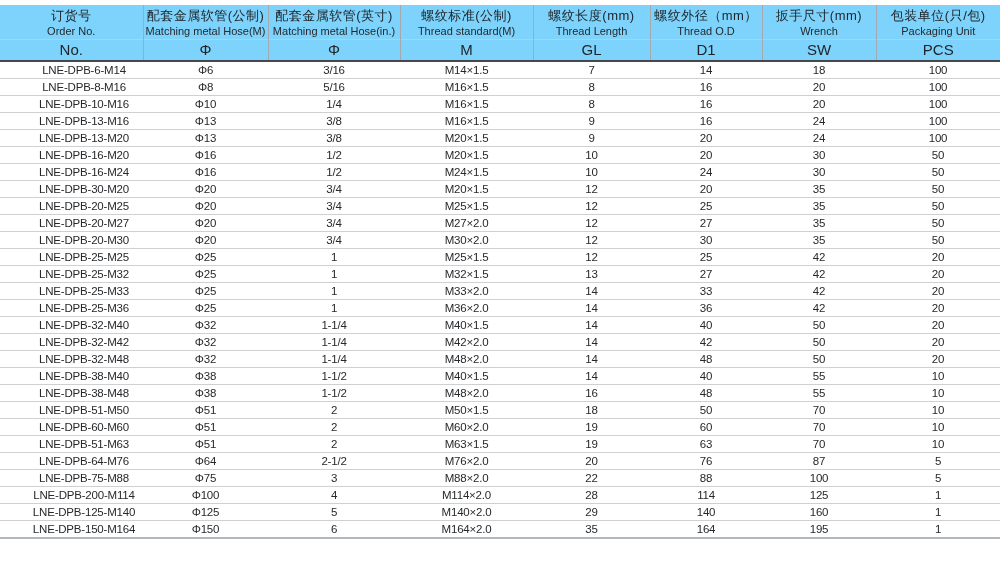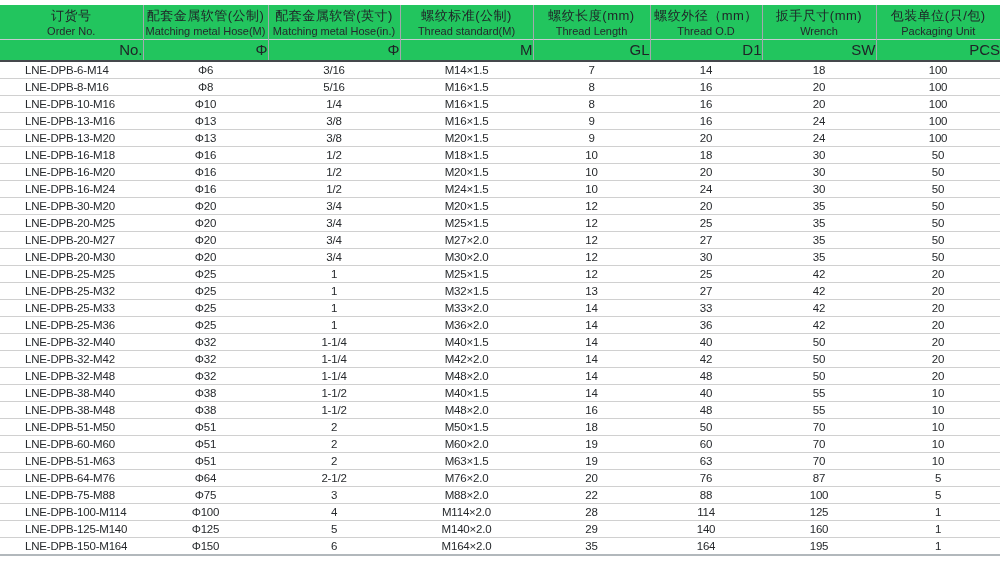--- a/index.html
+++ b/index.html
@@ -16,21 +16,21 @@
     box-sizing: border-box;
     padding-top: 5px;
   }
   table.spec {
     width: 1000px;
     border-collapse: collapse;
     table-layout: fixed;
   }
   
   thead th {
-    background: #22c55e;
+    background: #7dd3fc;
     border-right: 1px solid #a3a9ae;
     border-bottom: 2px solid #45484c;
     padding: 2px 0 0 0;
     font-weight: normal;
     vertical-align: middle;
   }
   thead th:last-child { border-right: none; }
   .h-cn {
     font-size: 13px;
     line-height: 17px;
@@ -41,42 +41,42 @@
   .h-en {
     font-size: 11px;
     line-height: 14px;
     color: #26292d;
     text-align: center;
   }
   .h-sym {
     font-size: 15px;
     line-height: 20px;
     color: #1f2327;
-    text-align: right;
+    text-align: center;
     border-top: 1px solid #c6cbd0;
     margin-top: 1px;
   }
   
   tbody td {
     height: 15.87px;
     padding: 0;
     border-bottom: 1px solid #d0d0d0;
     font-size: 11.5px;
     line-height: 16px;
     letter-spacing: -0.2px;
     color: #26292c;
     text-align: center;
     white-space: nowrap;
     overflow: hidden;
   }
   tbody tr:last-child td {
     border-bottom: 2px solid #b2b8bc;
   }
   tbody td.left {
-    text-align: left;
+    text-align: center;
     padding-left: 25px;
   }
 </style>
 </head>
 <body>
 
 <div id="page">
   <table class="spec">
     <colgroup>
       <col style="width:143px">
@@ -177,30 +177,20 @@
       <td class="left">LNE-DPB-13-M20</td>
       <td>Φ13</td>
       <td>3/8</td>
       <td>M20×1.5</td>
       <td>9</td>
       <td>20</td>
       <td>24</td>
       <td>100</td>
     </tr>
         <tr>
-      <td class="left">LNE-DPB-16-M18</td>
-      <td>Φ16</td>
-      <td>1/2</td>
-      <td>M18×1.5</td>
-      <td>10</td>
-      <td>18</td>
-      <td>30</td>
-      <td>50</td>
-    </tr>
-        <tr>
       <td class="left">LNE-DPB-16-M20</td>
       <td>Φ16</td>
       <td>1/2</td>
       <td>M20×1.5</td>
       <td>10</td>
       <td>20</td>
       <td>30</td>
       <td>50</td>
     </tr>
         <tr>
@@ -387,21 +377,21 @@
       <td class="left">LNE-DPB-75-M88</td>
       <td>Φ75</td>
       <td>3</td>
       <td>M88×2.0</td>
       <td>22</td>
       <td>88</td>
       <td>100</td>
       <td>5</td>
     </tr>
         <tr>
-      <td class="left">LNE-DPB-100-M114</td>
+      <td class="left">LNE-DPB-200-M114</td>
       <td>Φ100</td>
       <td>4</td>
       <td>M114×2.0</td>
       <td>28</td>
       <td>114</td>
       <td>125</td>
       <td>1</td>
     </tr>
         <tr>
       <td class="left">LNE-DPB-125-M140</td>

